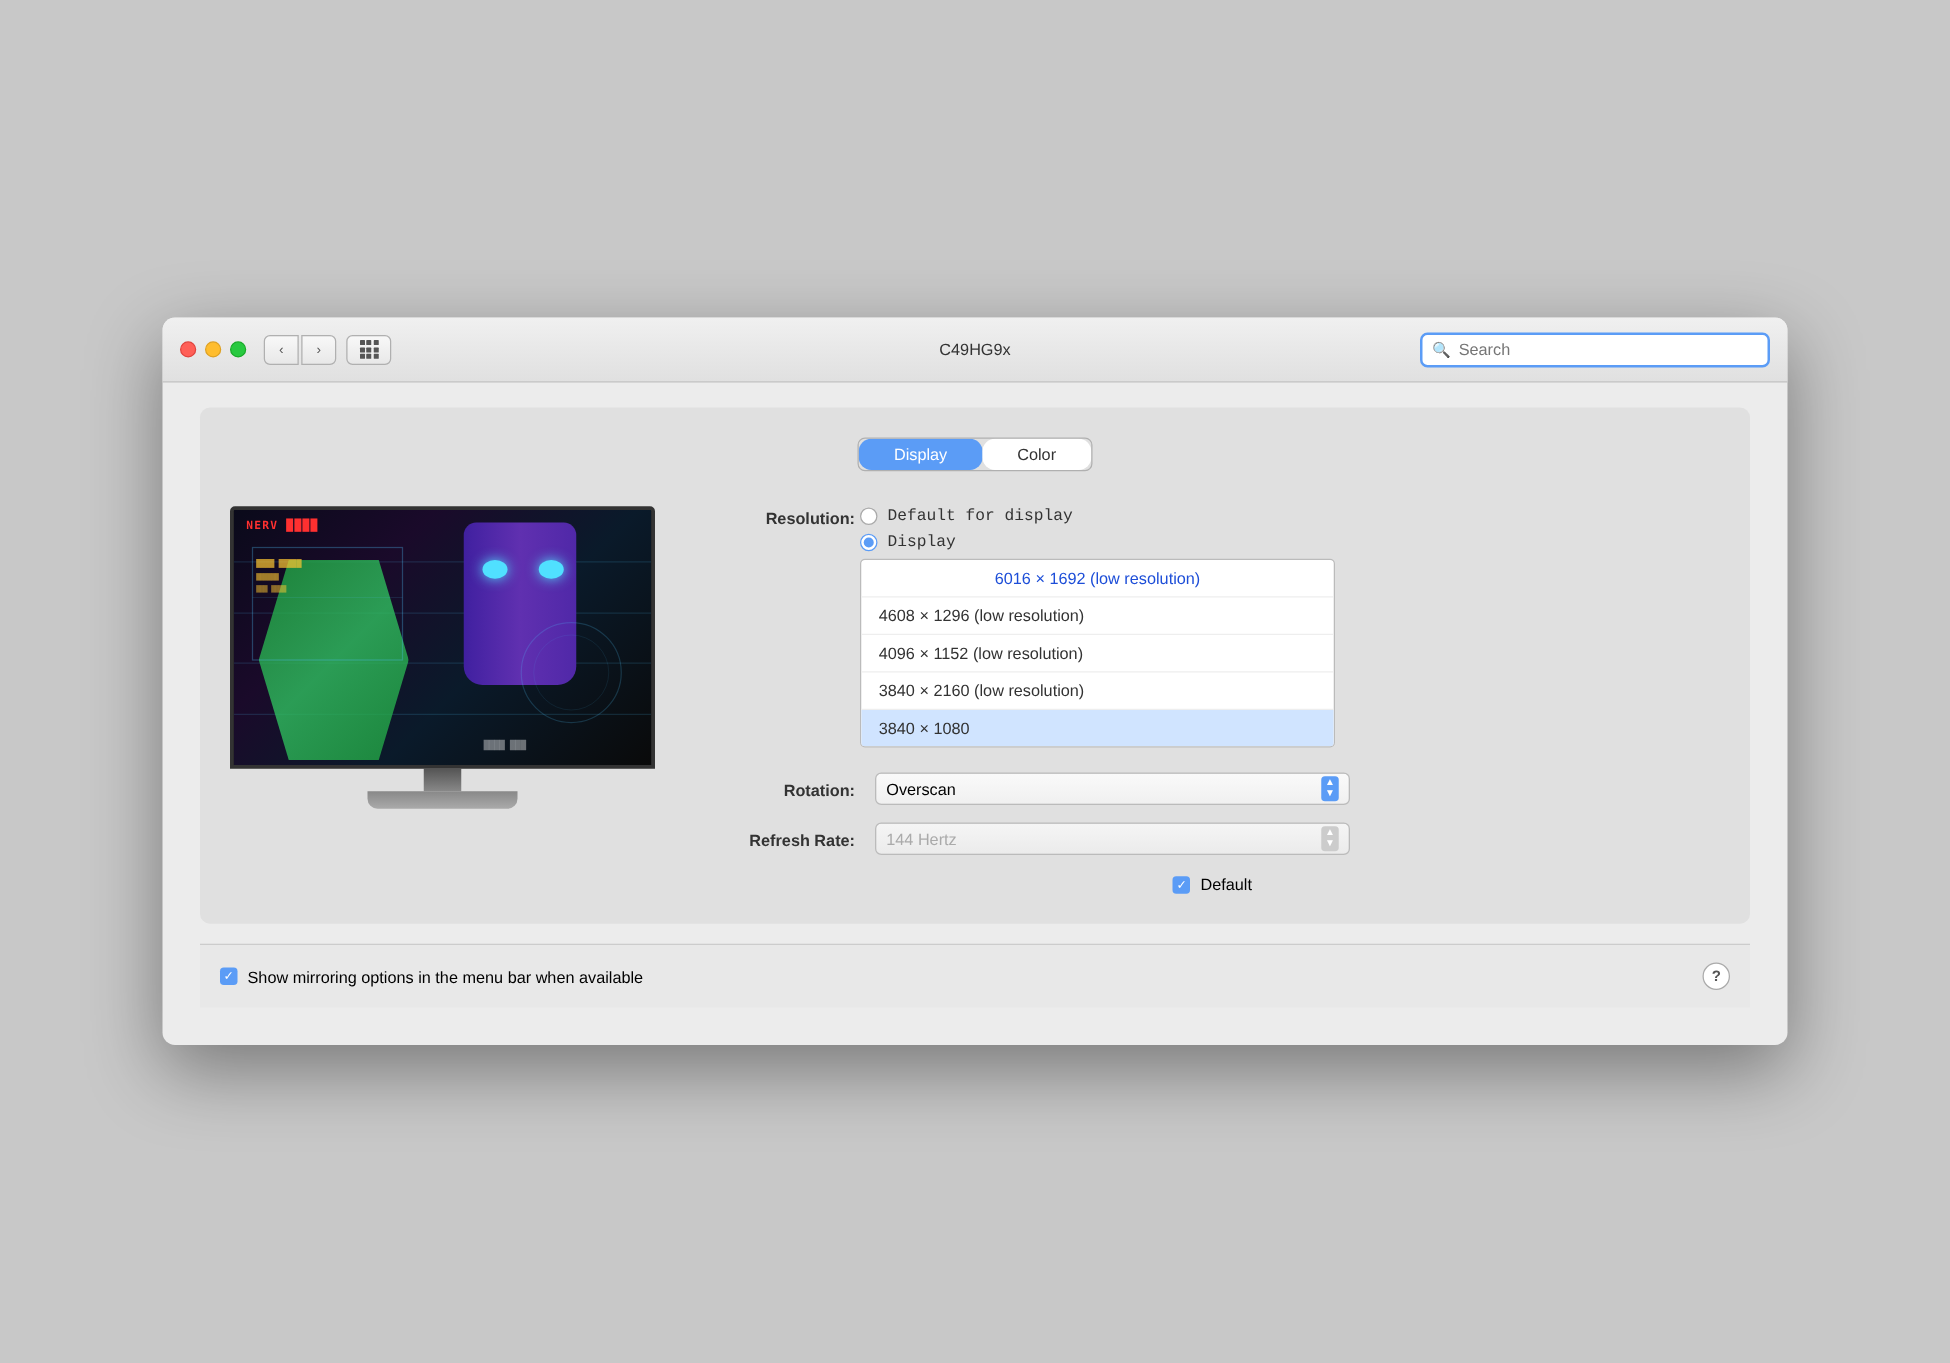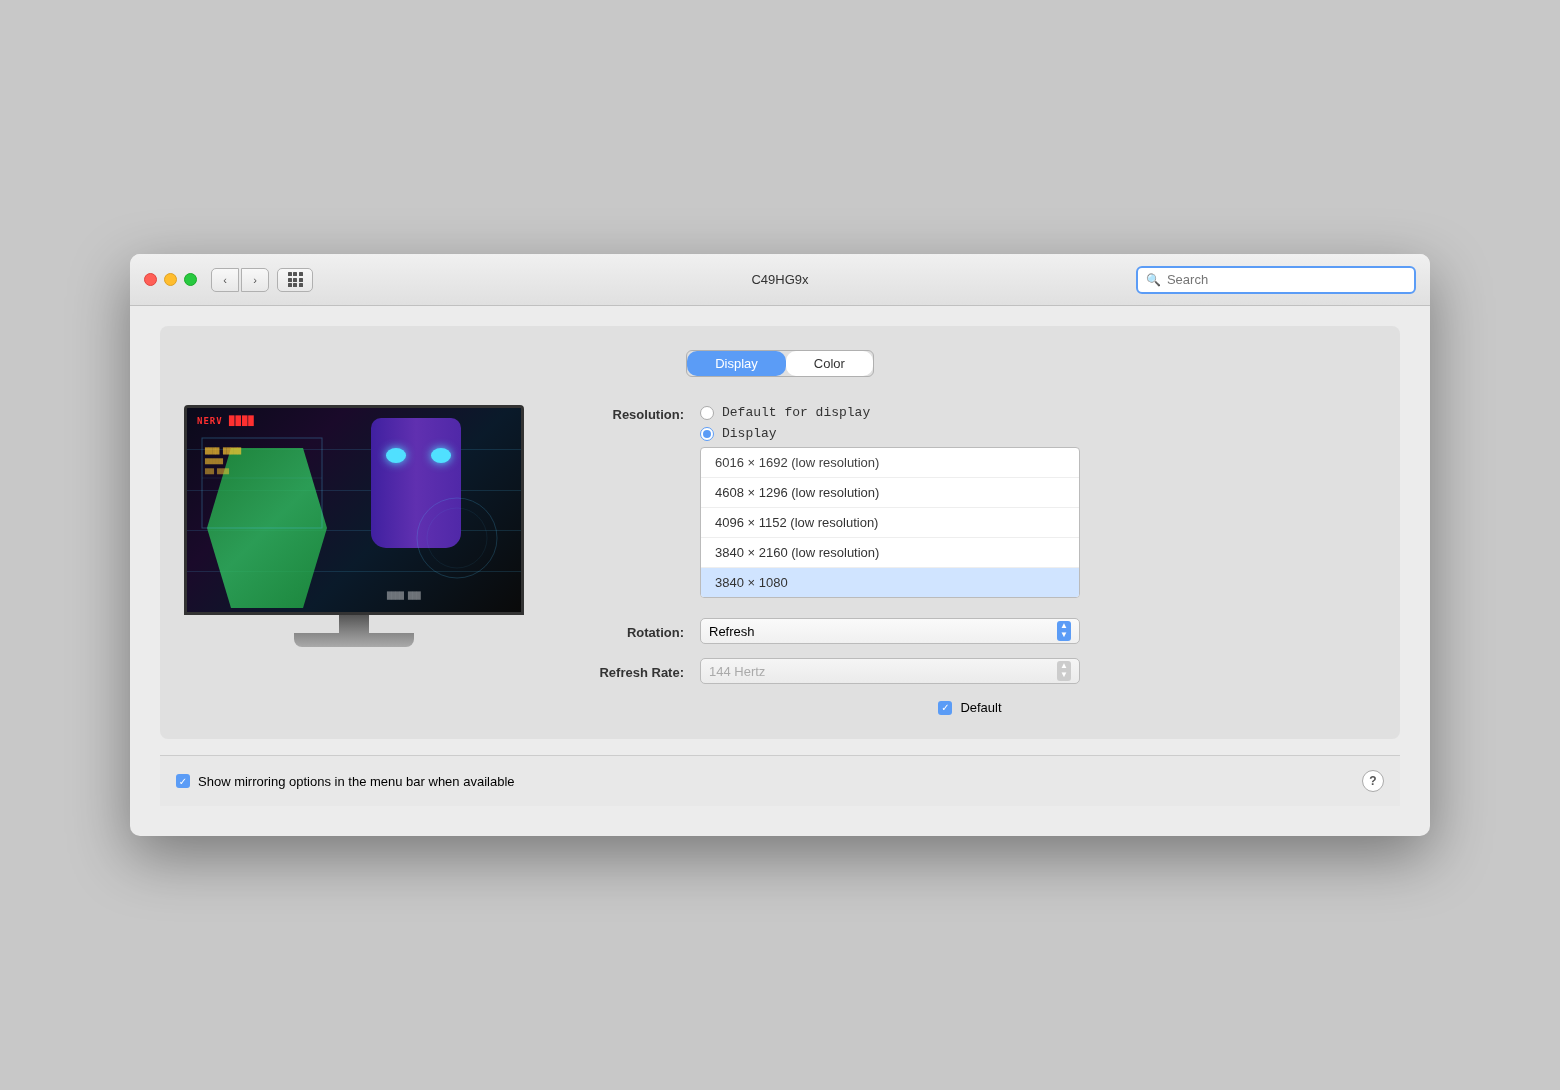--- a/index.html
+++ b/index.html
@@ -243,21 +243,21 @@
       background: linear-gradient(to bottom, #888, #aaa);
       border-radius: 0 0 8px 8px;
       margin: 0 auto;
     }
     .settings-area {
       flex: 1;
     }
     .resolution-section {
       display: flex;
       align-items: flex-start;
-      gap: 16px;
+      gap: 4px;
       margin-bottom: 20px;
     }
     .label-col {
       width: 120px;
       text-align: right;
       font-weight: 600;
       font-size: 13px;
       color: #333;
       padding-top: 2px;
     }
@@ -310,21 +310,22 @@
       color: #333;
       border-bottom: 1px solid #eee;
       cursor: pointer;
     }
     .res-item:last-child {
       border-bottom: none;
       background: #d0e4ff;
       font-weight: 500;
     }
     .res-item:first-child {
-      color: #404040;
+      color: #1d4ed8;
+      text-align: center;
     }
     .form-row {
       display: flex;
       align-items: center;
       gap: 16px;
       margin-bottom: 14px;
     }
     .select-box {
       flex: 1;
       height: 26px;
@@ -511,21 +512,21 @@
                 <div class="res-item">4096 × 1152 (low resolution)</div>
                 <div class="res-item">3840 × 2160 (low resolution)</div>
                 <div class="res-item">3840 × 1080</div>
               </div>
             </div>
           </div>
 
           <div class="form-row">
             <div class="label-col">Rotation:</div>
             <div class="select-box" style="width:380px; flex: none;">
-              <span>Refresh</span>
+              <span>Overscan</span>
               <div class="select-arrows">
                 <span>▲</span>
                 <span>▼</span>
               </div>
             </div>
           </div>
 
           <div class="form-row">
             <div class="label-col">Refresh Rate:</div>
             <div class="select-box select-box-disabled" style="width:380px; flex: none;">

